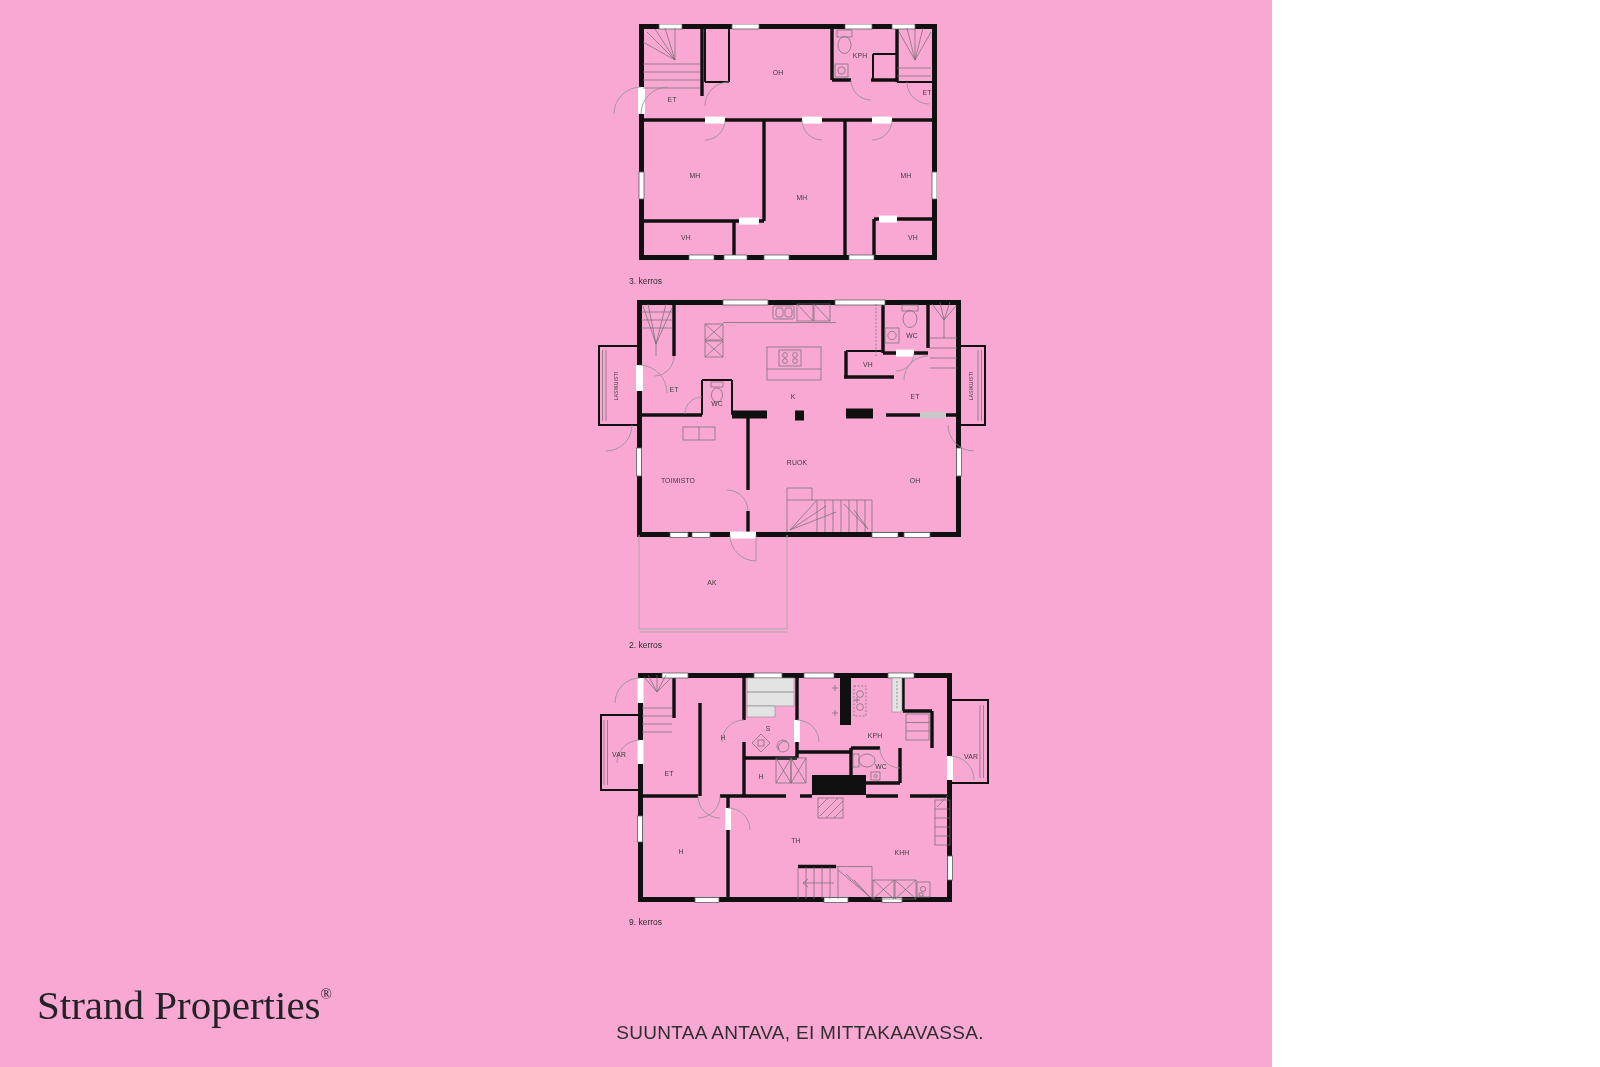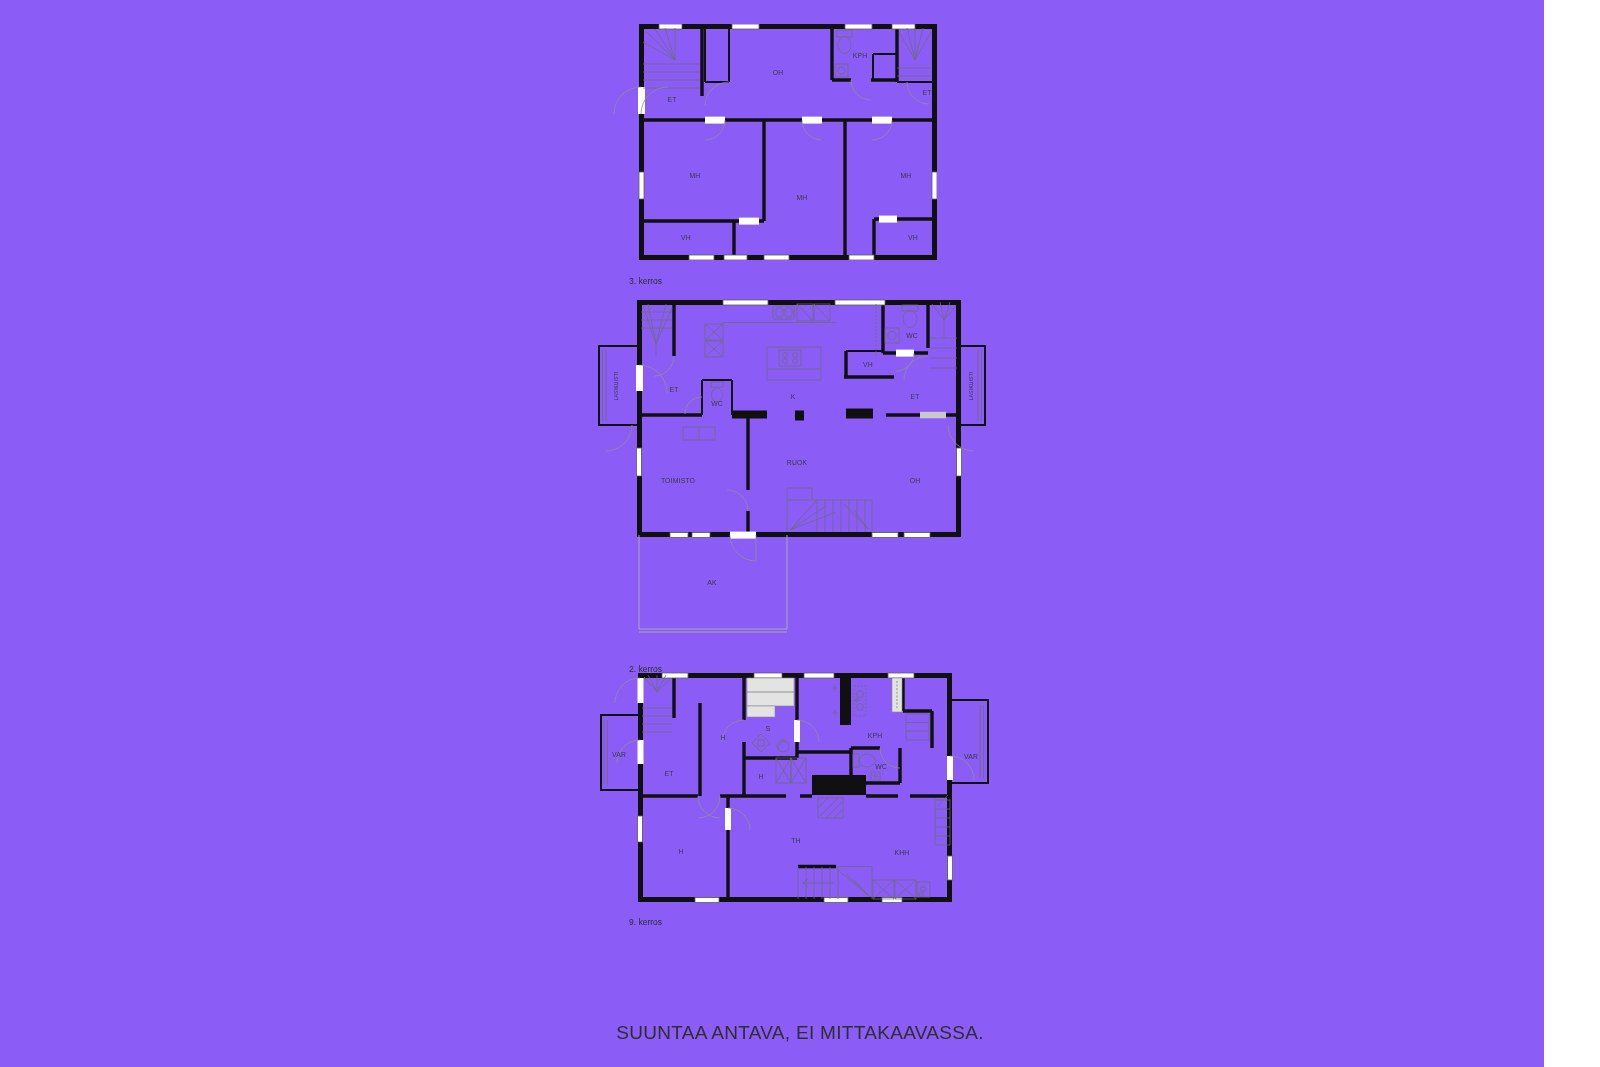--- a/index.html
+++ b/index.html
@@ -1,16 +1,16 @@
 <!DOCTYPE html>
 <html><head>
 <meta charset="utf-8">
 <style>
   html,body { margin:0; padding:0; background:#ffffff; }
-  .canvas { position:relative; width:1544px; height:1067px; background:#8b5cf6; overflow:hidden;
+  .canvas { position:relative; width:1272px; height:1067px; background:#f9a8d4; overflow:hidden;
             font-family:"Liberation Sans", sans-serif; }
   .plan { position:absolute; }
   
   .ow  { fill:none; stroke:#101010; stroke-width:5; }
   .iw  { fill:none; stroke:#101010; stroke-width:3.4; }
   .iw2 { fill:none; stroke:#101010; stroke-width:2; }
   .tn  { fill:none; stroke:#6d6d6d; stroke-width:0.7; }
   .tnd { fill:none; stroke:#6d6d6d; stroke-width:0.7; stroke-dasharray:2 1.6; }
   .dr  { fill:none; stroke:#8f8f8f; stroke-width:0.8; }
   .wn  { fill:#ffffff; stroke:none; }
@@ -211,21 +211,21 @@
     <text x="121" y="108">WC</text>
     <text x="197" y="101">K</text>
     <text x="272" y="69">VH</text>
     <text x="316" y="40">WC</text>
     <text x="319" y="101">ET</text>
     <text x="82" y="185">TOIMISTO</text>
     <text x="201" y="167">RUOK</text>
     <text x="319" y="185">OH</text>
     <text x="116" y="287">AK</text>
   </svg>
-  <div class="flabel" style="left:629px; top:664px;">2. kerros</div>
+  <div class="flabel" style="left:629px; top:640px;">2. kerros</div>
 
   <svg class="plan" style="left:598px; top:668px;" width="394" height="262" viewBox="0 0 394 262">
     <g>
       <rect class="ow" x="42.5" y="7.5" width="309" height="224"></rect>
       <rect class="iw2" x="3" y="47" width="39" height="75"></rect>
       <rect class="iw2" x="352" y="32" width="38" height="83"></rect>
       <path class="iw" d="M76 7 V50"></path>
       <path class="iw" d="M102 35 V128 M146 7 V52 M146 74 V128"></path>
       <path class="iw" d="M199 7 V90 M146 90 H199 M199 84 H253"></path>
       <path class="iw" d="M305 7 V43 M305 43 H334 M334 43 V80"></path>
@@ -337,15 +337,16 @@
     <text x="277" y="70">KPH</text>
     <text x="283" y="101">WC</text>
     <text x="373" y="91">VAR</text>
     <text x="163" y="111">H</text>
     <text x="83" y="186">H</text>
     <text x="198" y="175">TH</text>
     <text x="304" y="187">KHH</text>
   </svg>
   <div class="flabel" style="left:629px; top:917px;">9. kerros</div>
 
+  <div class="logo"><span>Strand Properties</span><sup>®</sup></div>
   <div class="disc">SUUNTAA ANTAVA, EI MITTAKAAVASSA.</div>
 
 </div>
 
 </body></html>

